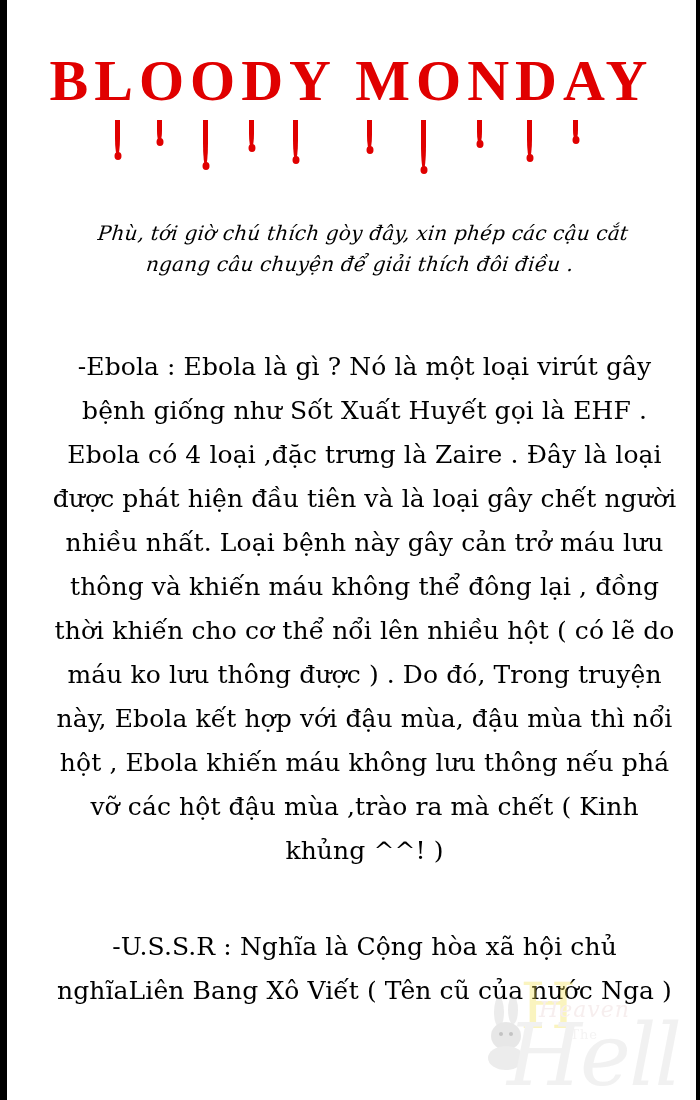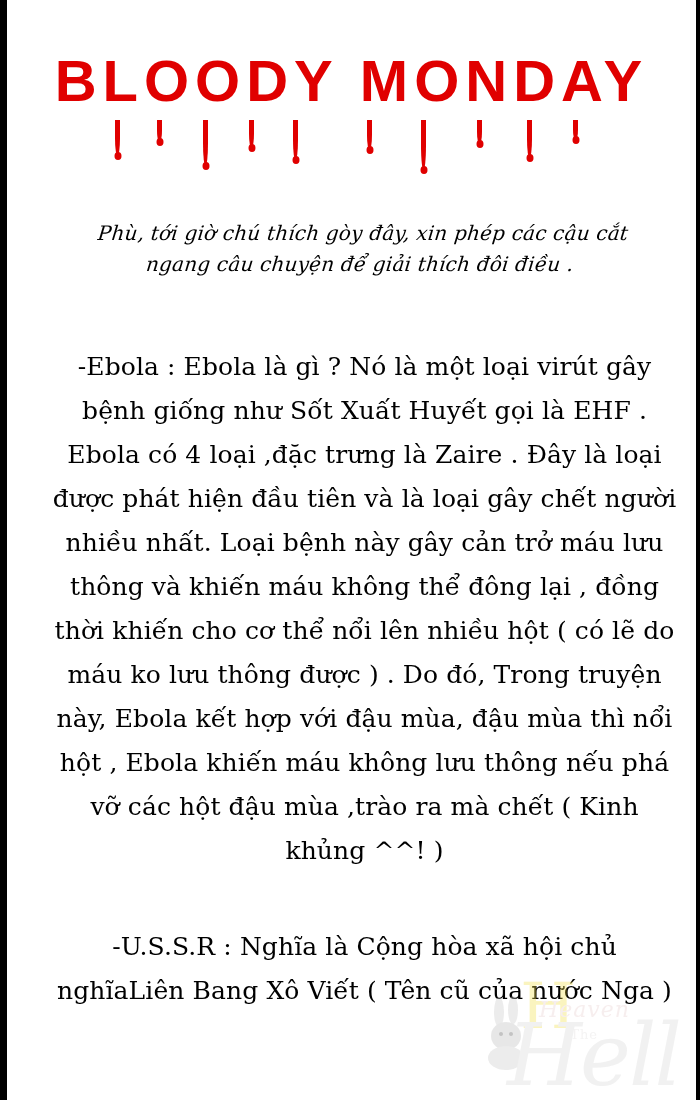--- a/index.html
+++ b/index.html
@@ -45,21 +45,21 @@
   
   .title-block {
     position: absolute;
     top: 52px;
     left: 0;
     right: 0;
     text-align: center;
   }
   .title {
     display: inline-block;
-    font-family: Liberation Sans, sans-serif;
+    font-family: Liberation Serif, serif;
     font-weight: bold;
     font-size: 58px;
     letter-spacing: 6px;
     color: #e00000;
     line-height: 1;
     position: relative;
   }
   
   .drips {
     position: absolute;

